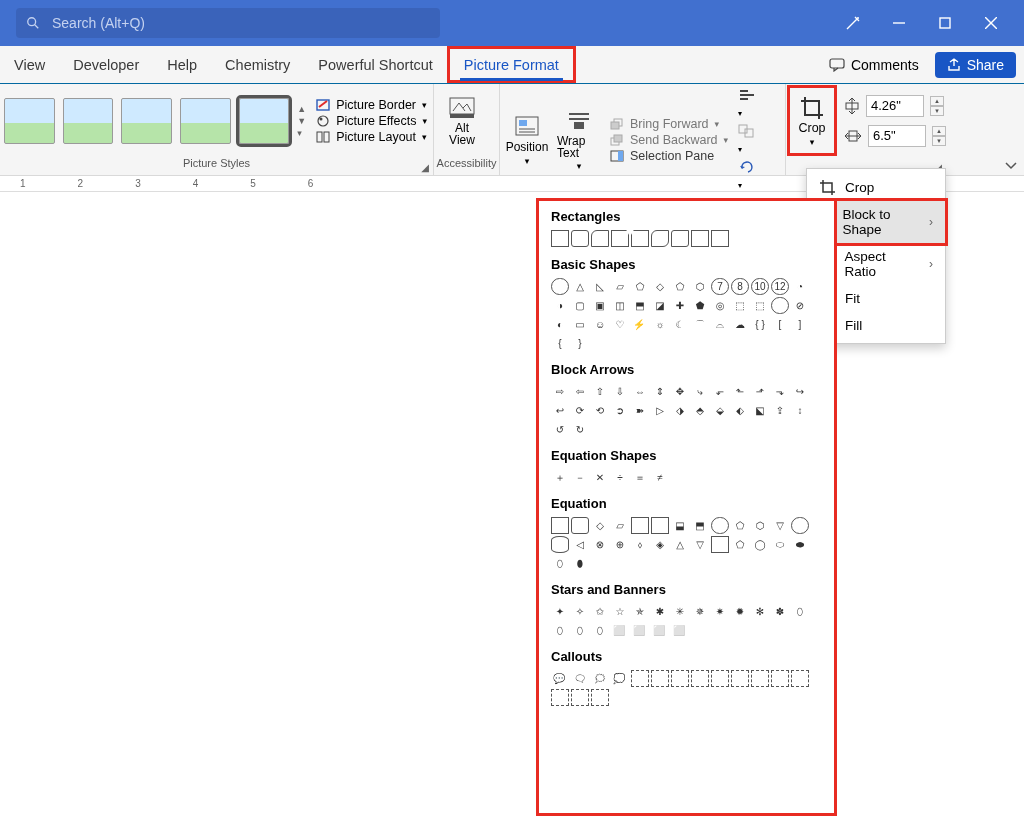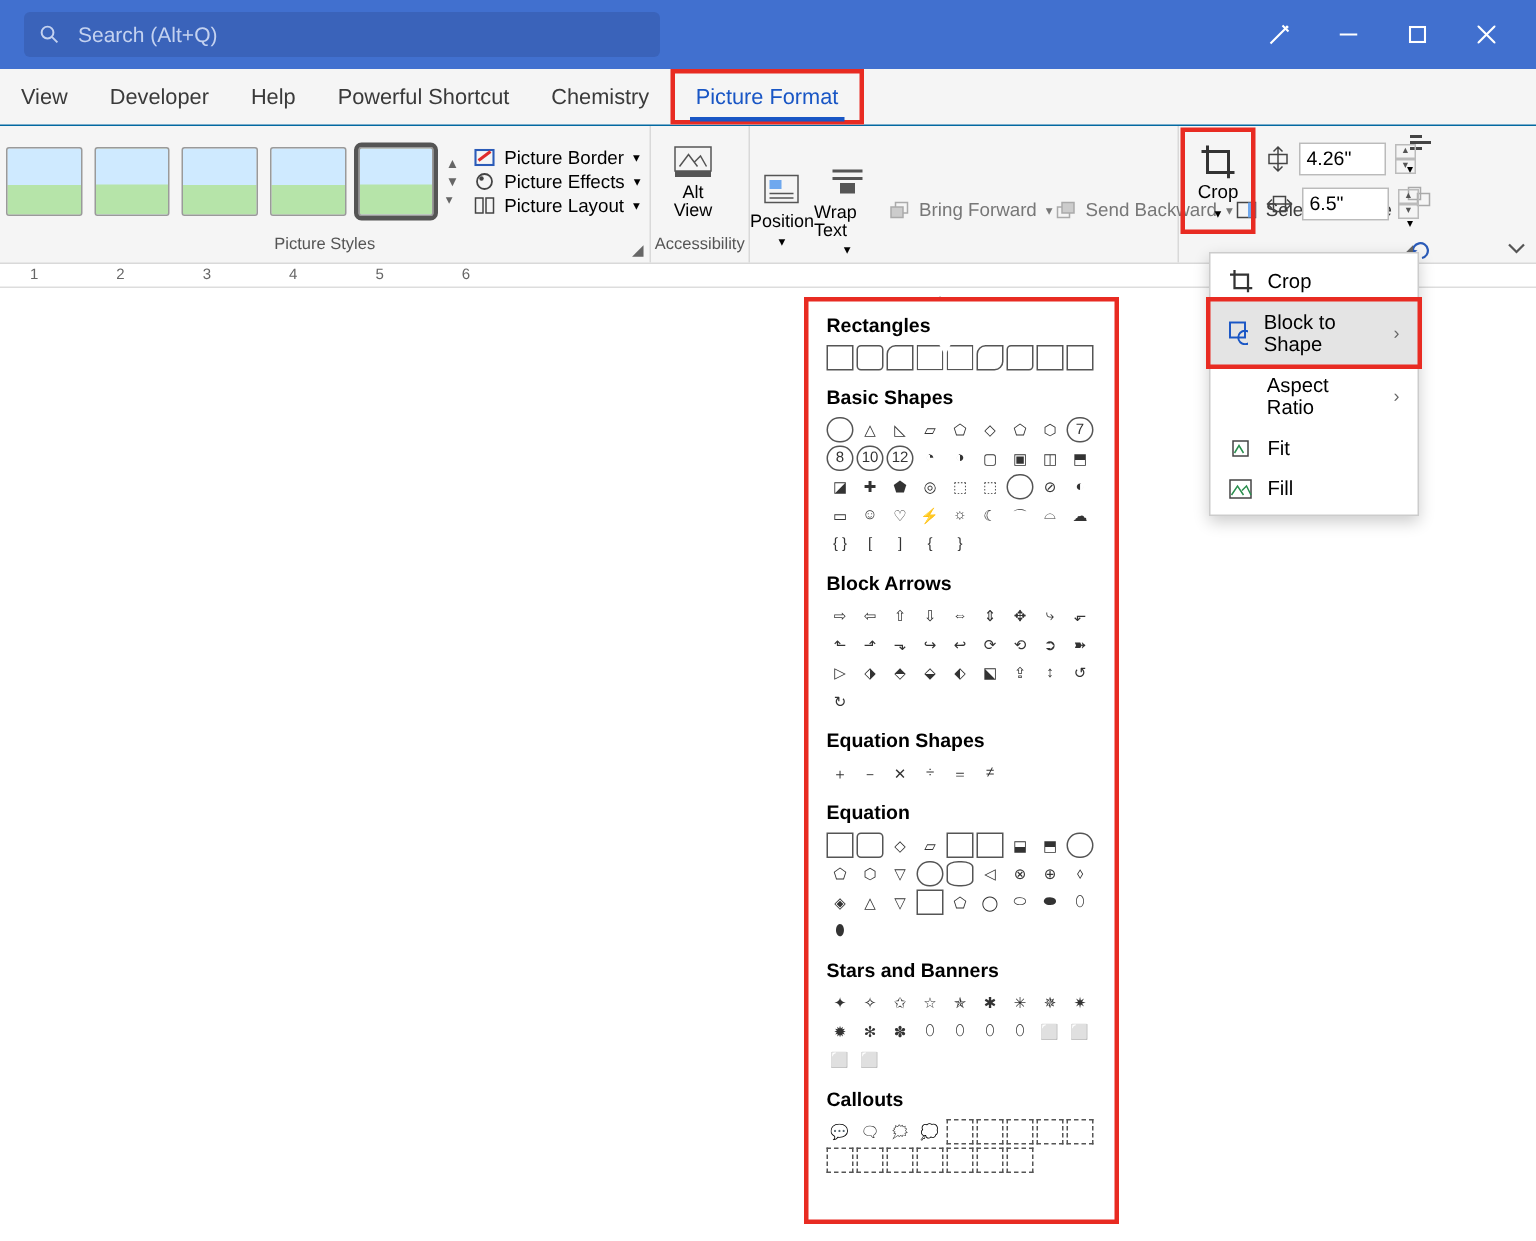--- a/index.html
+++ b/index.html
@@ -26,41 +26,41 @@
   
   .pstyle-thumb { width:54px; height:46px; margin:2px 4px; background:linear-gradient(to bottom, #cfeaff 55%, #b6e4a9 55%); border:1px solid #9a9a9a; border-radius:2px; position:relative;}
   .pstyle-thumb.selected { outline:3px solid #555; }
   .pstyle-actions { display:flex; flex-direction:column; justify-content:center; gap:2px; padding:2px 6px; font-size:12.5px;}
   .pstyle-actions .act { display:flex; align-items:center; gap:6px; white-space:nowrap;}
   .launcher { position:absolute; right:4px; bottom:2px; font-size:10px; color:#666;}
   
   .vert-btn { display:flex; flex-direction:column; align-items:center; justify-content:center; width:56px; gap:2px; font-size:12px;}
   .vert-btn .ic { width:30px; height:24px; display:flex; align-items:center; justify-content:center;}
   
-  .arrange-col { display:flex; flex-direction:row; padding:2px 6px; gap:2px; font-size:12.5px; color:#777;}
+  .arrange-col { display:flex; flex-direction:column; padding:2px 6px; gap:2px; font-size:12.5px; color:#777;}
   .arrange-col .row { display:flex; align-items:center; gap:6px; white-space:nowrap;}
   
   .mini-col { display:flex; flex-direction:column; gap:4px; padding:4px 4px;}
   
   .crop-btn { width:50px; display:flex; flex-direction:column; align-items:center; justify-content:center; font-size:12.5px; border:3px solid #e82b22; margin:1px; gap:2px;}
   
   .size-col { display:flex; flex-direction:column; gap:8px; padding:4px 6px; font-size:13px;}
   .size-col .srow { display:flex; align-items:center; gap:6px;}
   .spin { border:1px solid #bbb; width:58px; height:22px; padding:0 4px; font-size:13px; display:inline-flex; align-items:center; background:#fff;}
   .spinner { width:14px; display:flex; flex-direction:column; }
   .spinner span{ font-size:7px; line-height:8px; color:#555; text-align:center; border:1px solid #bbb;}
   
   .ruler { height:16px; background:#fff; border-bottom:1px solid #ddd; font-size:10px; color:#666; padding-left:20px; display:flex; align-items:center; gap:52px;}
   
   .crop-menu { position:absolute; top:168px; left:806px; width:140px; background:#fff; border:1px solid #ccc; box-shadow:0 4px 10px rgba(0,0,0,.2); font-size:13.5px; padding:4px 0;}
   .crop-menu .mi { display:flex; align-items:center; gap:10px; padding:6px 12px; }
   .crop-menu .mi .ar { margin-left:auto; color:#666; font-size:12px;}
   .crop-menu .mi.hl { background:#E4E4E4; border:3px solid #e82b22; margin:-3px;}
   
-  .shapes-panel { position:absolute; top:198px; left:536px; width:210px; height:618px; background:#fff; border:3px solid #e82b22; padding:8px 12px; overflow:hidden;}
+  .shapes-panel { position:absolute; top:198px; left:536px; width:301px; height:618px; background:#fff; border:3px solid #e82b22; padding:8px 12px; overflow:hidden;}
   .shapes-panel h4 { font-size:13px; font-weight:600; margin:10px 0 6px 0;}
   .shapes-panel h4:first-child{ margin-top:0;}
   .shape-row { display:flex; flex-wrap:wrap; gap:2px; }
   .shp { width:18px; height:17px; border:1px solid #555; font-size:10px; display:inline-flex; align-items:center; justify-content:center; color:#333;}
   .shp.round { border-radius:9px; }
   .shp.nb { border:none; }
   
   svg { display:block; }
 </style>
 </head>
@@ -96,23 +96,38 @@
         <line x1="0" y1="0" x2="12" y2="12" stroke="#fff" stroke-width="1.4"></line>
         <line x1="12" y1="0" x2="0" y2="12" stroke="#fff" stroke-width="1.4"></line>
       </svg>
     </div>
 </div>
 
 <div class="tabs-row">
   <div class="tab">View</div>
   <div class="tab">Developer</div>
   <div class="tab">Help</div>
+  <div class="tab">Chemistry</div>
   <div class="tab">Powerful Shortcut</div>
-  <div class="tab">Chemistry</div>
   <div class="tab active active-inner">Picture Format</div>
+  <div class="tabs-right">
+    <div class="comments-btn">
+      <svg width="16" height="14">
+          <rect x="1" y="1" width="14" height="9" rx="2" fill="none" stroke="#444" stroke-width="1.2"></rect>
+          <path d="M5 10 L5 13 L9 10" fill="none" stroke="#444" stroke-width="1.2"></path>
+        </svg>
+      <span>Comments</span>
+    </div>
+    <div class="share-btn">
+      <svg width="14" height="14">
+          <path d="M7 1 L7 8 M3 4 L7 1 L11 4 M2 8 v4 h10 v-4" stroke="#fff" stroke-width="1.4" fill="none"></path>
+        </svg>
+      <span>Share</span>
+    </div>
+  </div>
 </div>
 
 <div class="ribbon">
 
   <div class="rib-group" style="width:434px; position:relative;">
     <div class="rib-body">
       <div class="pstyle-thumb"></div>
       <div class="pstyle-thumb"></div>
       <div class="pstyle-thumb"></div>
       <div class="pstyle-thumb"></div>

